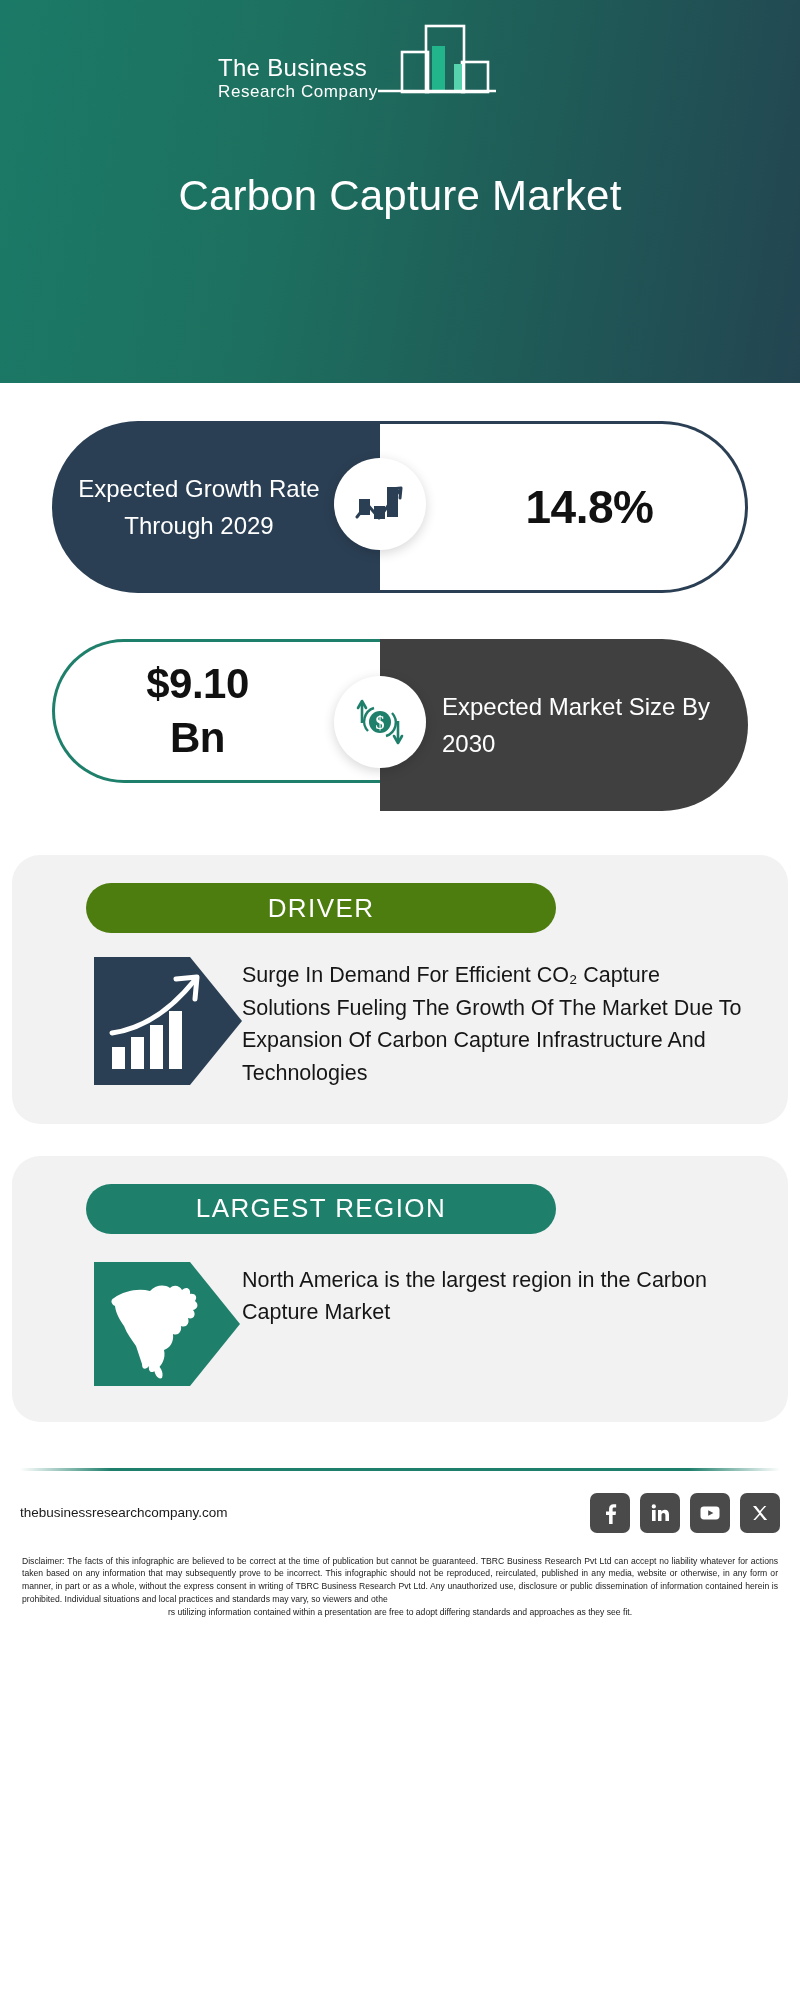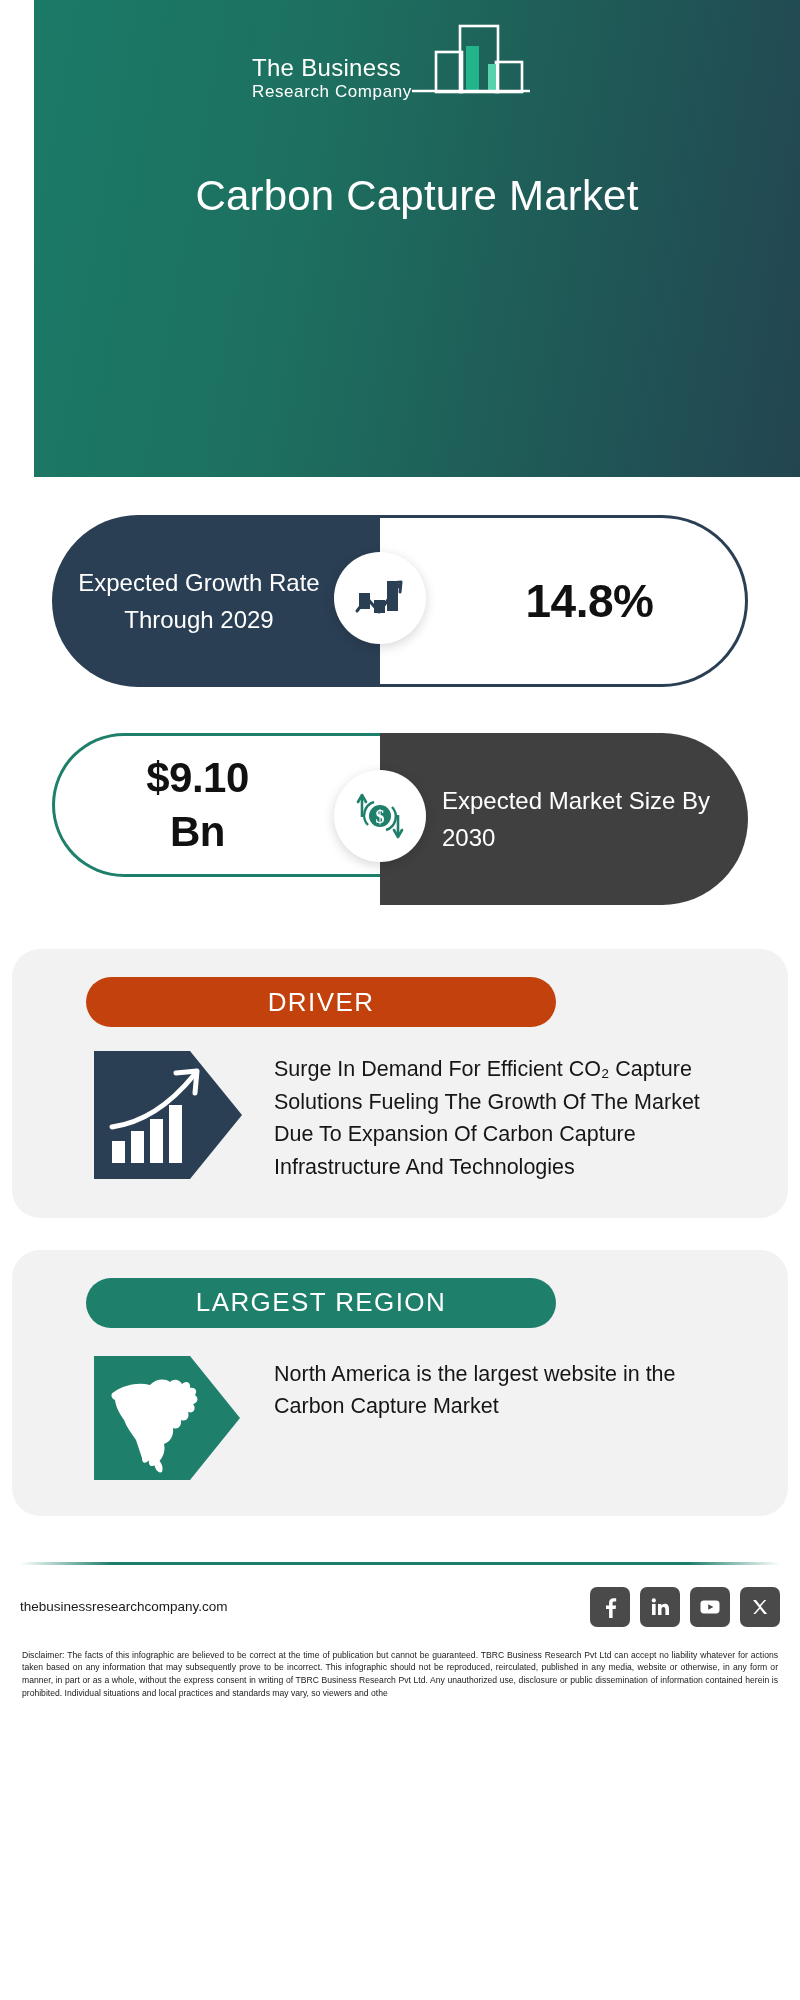--- a/index.html
+++ b/index.html
@@ -7,24 +7,23 @@
     width: 800px; height: 2000px;
     background: #ffffff;
     font-family: "Liberation Sans", sans-serif;
     overflow: hidden;
   }
   .page { position: relative; width: 800px; height: 2000px; background:#fff; }
 
   
   .header {
     position: relative;
-    height: 477px;
+    height: 383px;
     background: linear-gradient(100deg, #1b7a67 0%, #1d705f 35%, #1f5a57 68%, #234551 100%);
     overflow: hidden;
-    margin-left: 34px;
   }
   .logo-wrap {
     position: absolute; left: 218px; top: 22px;
     display: flex; align-items: flex-end; gap: 0px;
   }
   .logo-text { padding-bottom: 6px; }
   .logo-line1 {
     color: #ffffff; font-size: 24px; letter-spacing: .3px;
     font-weight: 400; line-height: 1.05; white-space: nowrap;
   }
@@ -119,27 +118,26 @@
   .panel.driver { margin-top: 44px; }
   .panel.region { margin-top: 32px; }
 
   .pill {
     margin: 0 auto 0 74px;
     width: 470px; height: 50px;
     border-radius: 25px;
     display: flex; align-items: center; justify-content: center;
     color: #fff; font-size: 26px; letter-spacing: 1.4px;
   }
-  .pill.dark { background: #c2410c; }
+  .pill.dark { background: #4d7c0f; }
   .pill.green { background: #1e7f6b; }
 
   .panel-body {
     display: flex; align-items: flex-start;
     padding: 22px 46px 0 82px;
-    gap: 32px;
   }
   .arrow-icon {
     flex: 0 0 auto;
     width: 148px; height: 132px;
     position: relative;
   }
   .panel-text {
     font-size: 21.5px; line-height: 1.52; color: #161616;
     padding-top: 4px;
   }
@@ -267,21 +265,21 @@
           <path d="M20 38 C30 31 44 28 56 31 C62 25 70 24 76 28 C80 24 86 26 88 30
                    C92 26 97 28 96 34 C101 33 104 37 101 41 C105 44 104 49 99 50
                    C103 55 99 60 94 58 C96 64 92 68 87 66 C88 72 84 76 79 74
                    C80 82 76 88 70 90 C72 98 68 106 62 110 C58 114 54 112 55 106
                    C52 110 48 110 48 104 C46 98 44 92 42 86 C38 80 33 74 30 66
                    C26 60 22 54 21 46 C17 44 16 40 20 38 Z" fill="#ffffff"></path>
           <path d="M62 104 C66 106 70 112 68 118 C64 120 60 114 60 108 Z" fill="#ffffff"></path>
           <path d="M92 36 C97 34 102 36 101 40 C97 42 92 40 92 36 Z" fill="#ffffff"></path>
         </svg>
       </div>
-      <div class="panel-text">North America is the largest website in the Carbon Capture Market</div>
+      <div class="panel-text">North America is the largest region in the Carbon Capture Market</div>
     </div>
   </div>
 
   <div class="footer">
     <div class="divider"></div>
 
     <div class="footer-row">
       <div class="source">
         <div>thebusinessresearchcompany.com</div>
       </div>
@@ -308,16 +306,17 @@
         <div class="soc">
           <svg width="22" height="22" viewBox="0 0 22 22">
             <path d="M4 4 L10.1 11.4 L4.3 18 H6.3 L11 12.7 L15.2 18 H18.2 L11.8 10.2 L17.3 4 H15.3 L10.9 8.9 L7 4 Z" fill="#fff"></path>
           </svg>
         </div>
       </div>
     </div>
 
     <div class="disclaimer">
       <span>Disclaimer: The facts of this infographic are believed to be correct at the time of publication but cannot be guaranteed. TBRC Business Research Pvt Ltd can accept no liability whatever for actions taken based on any information that may subsequently prove to be incorrect. This infographic should not be reproduced, reirculated, published in any media, website or otherwise, in any form or manner, in part or as a whole, without the express consent in writing of TBRC Business Research Pvt Ltd. Any unauthorized use, disclosure or public dissemination of information contained herein is prohibited. Individual situations and local practices and standards may vary, so viewers and othe</span>
+      <span class="last">rs utilizing information contained within a presentation are free to adopt differing standards and approaches as they see fit.</span>
     </div>
   </div>
 
 </div>
 
 </body></html>

